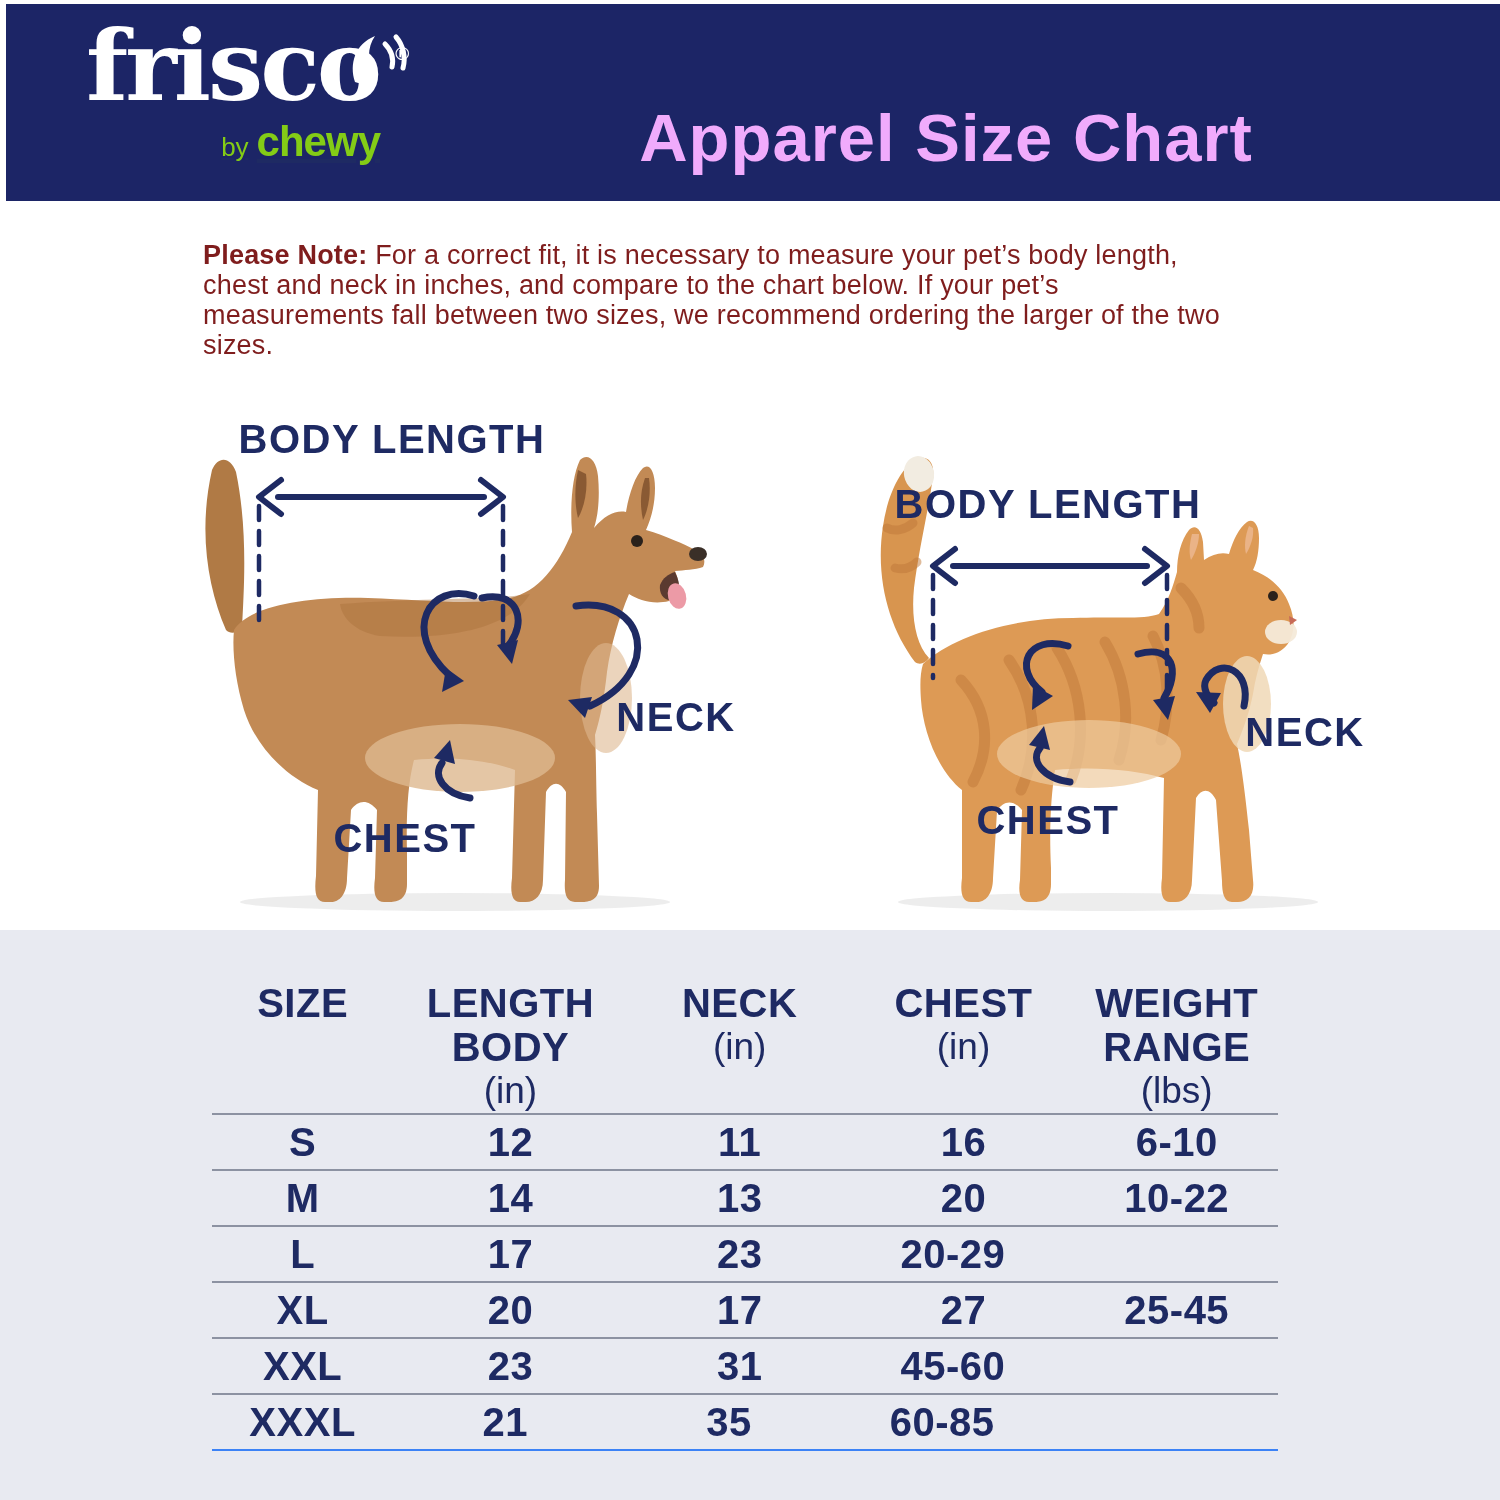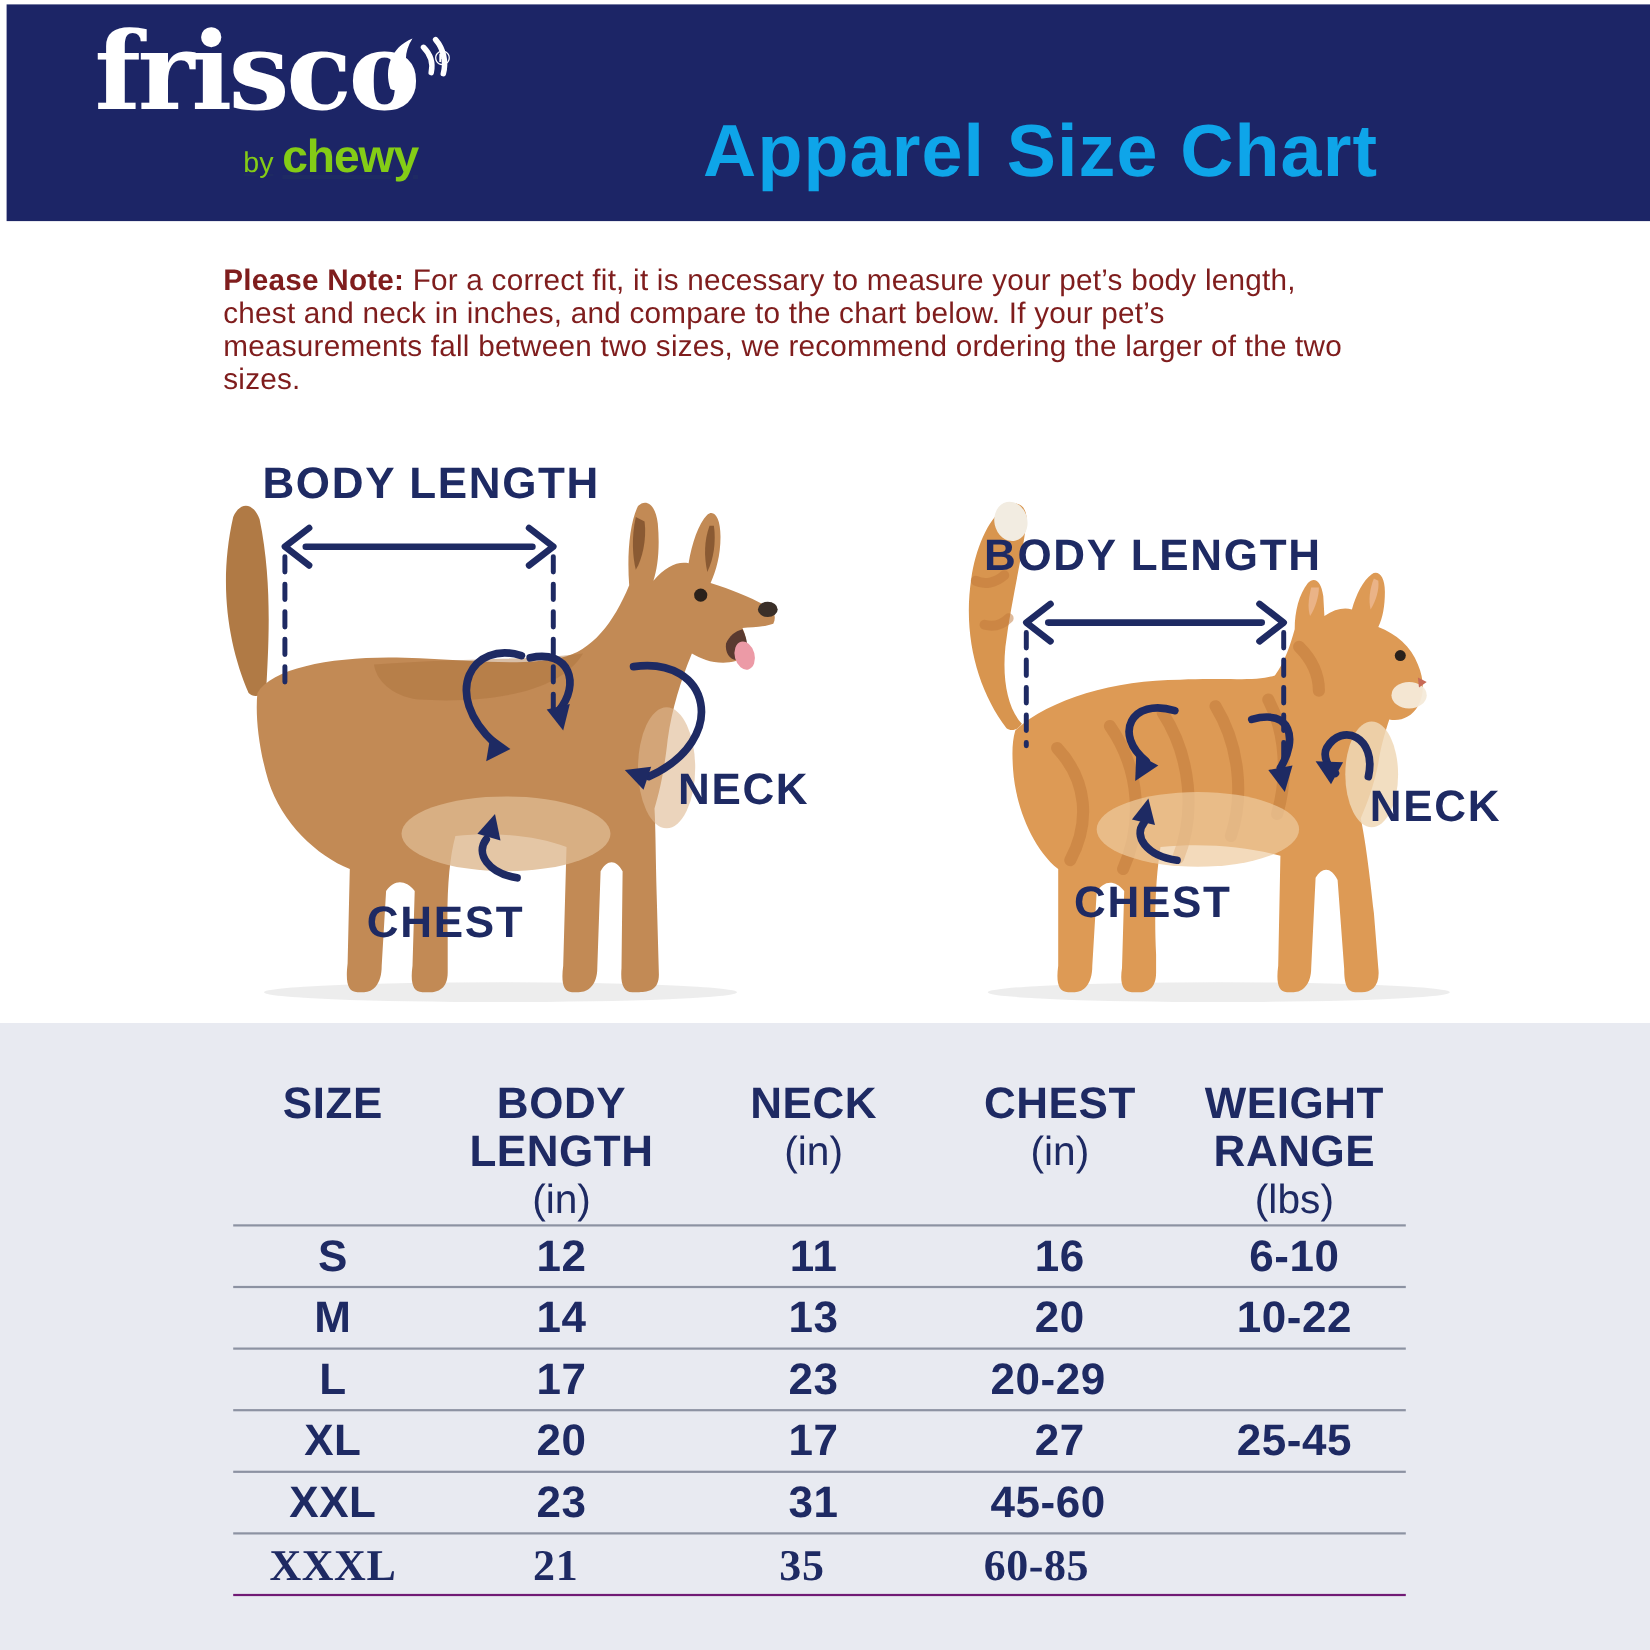--- a/index.html
+++ b/index.html
@@ -15,40 +15,40 @@
     font-family:"DejaVu Serif",serif;font-weight:bold;
     font-size:98px;line-height:104px;letter-spacing:-3px;
   }
   .logo-reg{position:absolute;right:-30px;bottom:12px;font-family:"Liberation Sans",sans-serif;font-size:19px;letter-spacing:0;}
   .swoosh{position:absolute;right:-30px;top:-6px;width:64px;height:64px;}
   .logo-by{margin-top:0px;text-align:right;padding-right:6px;color:#84cc16;display:flex;justify-content:flex-end;align-items:baseline;gap:8px;}
   .logo-by .by{font-size:26px;font-weight:normal;}
   .logo-by .chewy{font-size:42px;font-weight:bold;letter-spacing:-1px;}
   .title{
     position:absolute;left:400px;top:50px;width:1080px;text-align:center;
-    color:#0ea5e9;font-size:67px;font-weight:bold;letter-spacing:1px;
+    color:#f0abfc;font-size:67px;font-weight:bold;letter-spacing:1px;
   }
   
   .note{position:absolute;left:203px;top:240px;width:1020px;font-size:27px;line-height:30px;letter-spacing:0.2px;color:#7f1d1d;}
   .note b{font-weight:bold;}
   
   .fig-svg{position:absolute;}
   .dog-svg{left:190px;top:448px;width:520px;height:465px;}
   .cat-svg{left:843px;top:448px;width:530px;height:465px;}
   .anno-svg{left:0;top:390px;width:1500px;height:545px;pointer-events:none;}
   .anno-lbl{
     font-family:"Liberation Sans",sans-serif;font-weight:bold;font-size:40px;
     letter-spacing:1.5px;fill:#1e2a63;text-anchor:middle;
   }
   
   .sizes{position:absolute;left:0;top:930px;width:1500px;height:570px;background:#e8eaf1;}
   .tbl{position:absolute;left:212px;top:51px;width:1066px;}
   .thead{display:flex;min-height:132px;}
   .tr{display:flex;height:54px;align-items:center;border-top:2px solid #8c92a2;}
-  .tr:last-child{border-bottom:2px solid #701a75;font-family:Liberation Serif, serif;}
+  .tr:last-child{border-bottom:2px solid #3b82f6;}
   .c0{width:17%;} .c1{width:22%;} .c2{width:21%;} .c3{width:21%;} .c4{width:19%;}
   .th,.td{text-align:center;color:#1e2a63;}
   .th-line{font-size:40px;line-height:44px;font-weight:bold;letter-spacing:0.5px;}
   .th-unit{font-size:37px;line-height:44px;font-weight:normal;}
   .td{font-size:40px;font-weight:bold;letter-spacing:0.5px;}
 </style>
 </head>
 <body>
 
 <div class="canvas">
@@ -181,22 +181,22 @@
 
   <section class="sizes">
     <div class="tbl">
       <div class="thead">
         <div class="th c0">
           <div class="th-line">SIZE</div>
           <div class="th-line"></div>
           <div class="th-unit"></div>
         </div>
         <div class="th c1">
+          <div class="th-line">LENGTH</div>
           <div class="th-line">BODY</div>
-          <div class="th-line">LENGTH</div>
           <div class="th-unit">(in)</div>
         </div>
         <div class="th c2">
           <div class="th-line">NECK</div>
           <div class="th-line"></div>
           <div class="th-unit">(in)</div>
         </div>
         <div class="th c3">
           <div class="th-line">CHEST</div>
           <div class="th-line"></div>

